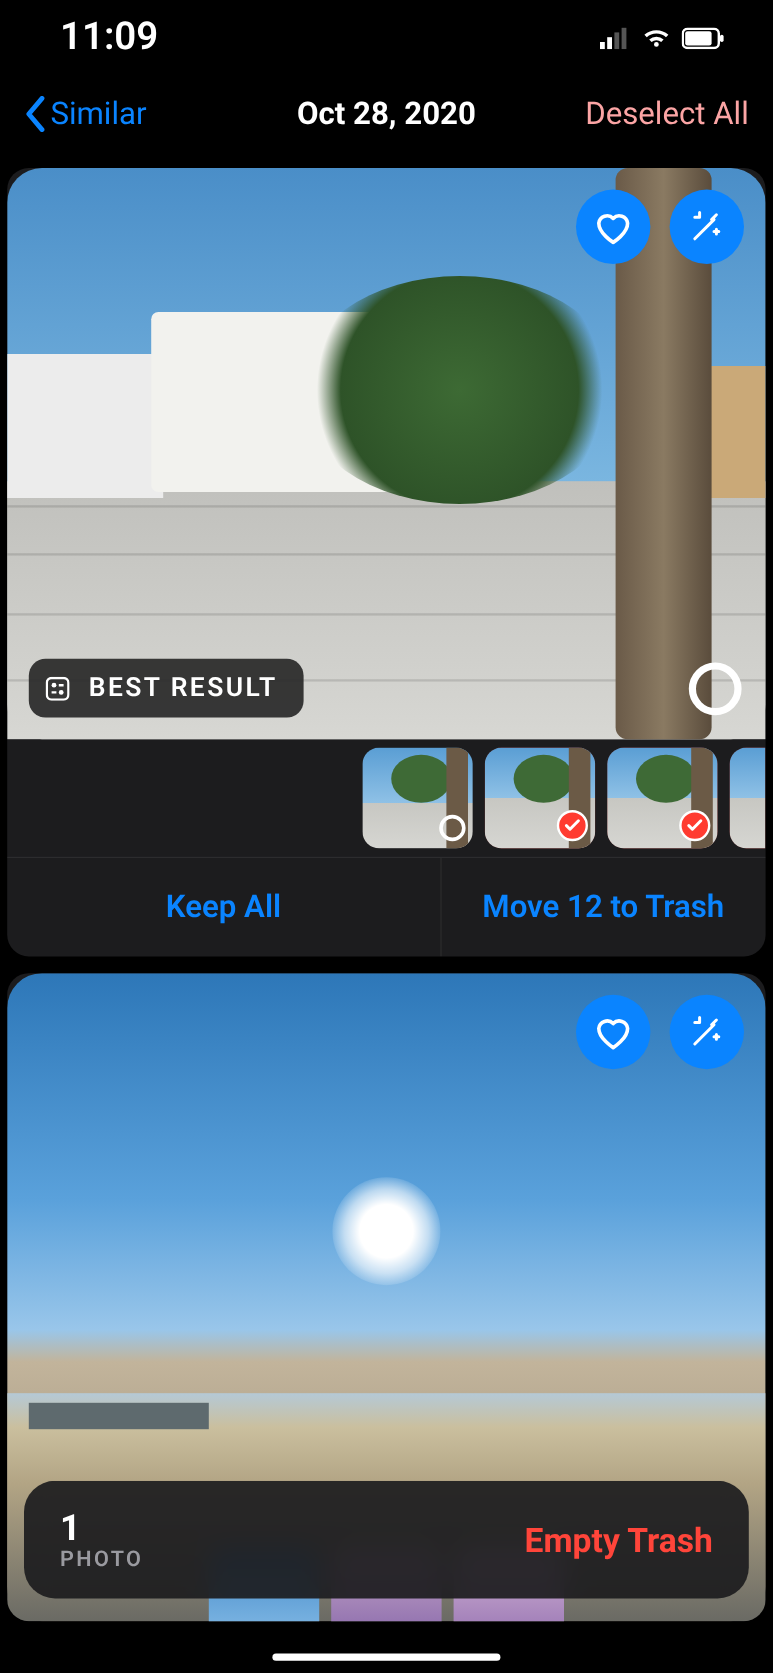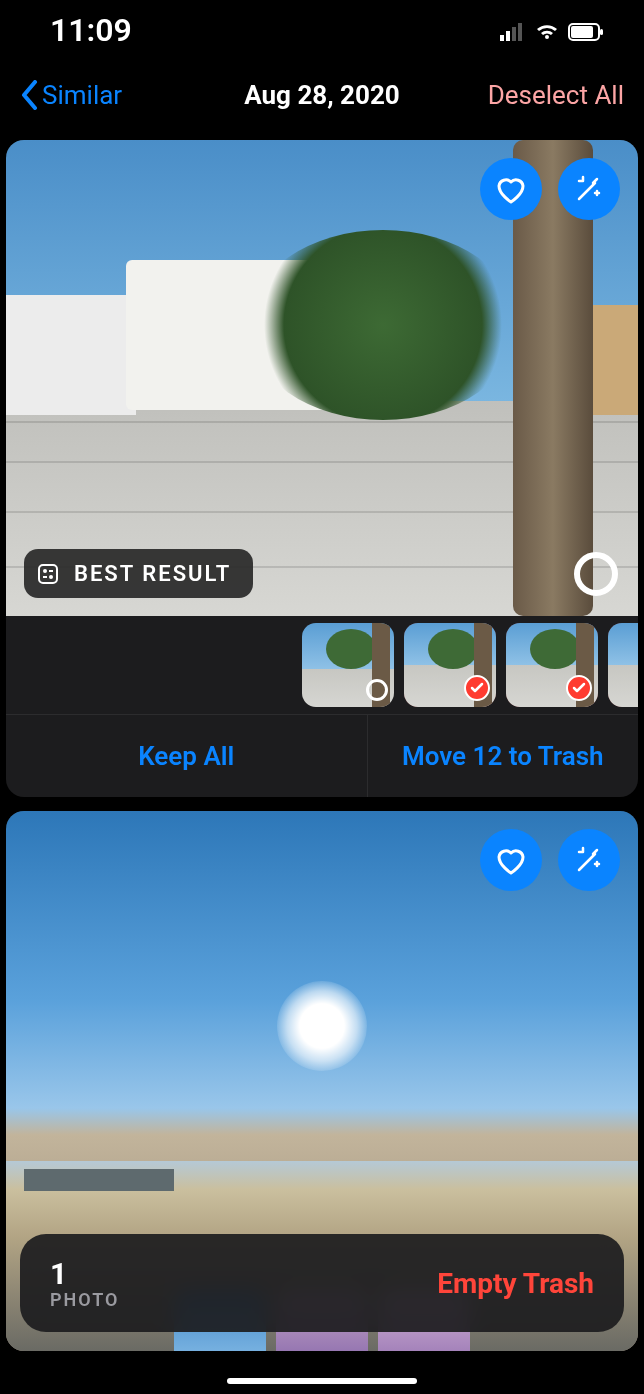--- a/index.html
+++ b/index.html
@@ -59,20 +59,21 @@
     border-radius: 18px;
     margin: 10px 6px 14px 6px;
     overflow: hidden;
     position: relative;
   }
   .main-photo {
     width: 100%;
     height: 476px;
     position: relative;
     background: #7aa8c9;
+    border-radius: 29px;
   }
   .sky1 { background: linear-gradient(to bottom, #4a8ec8 0%, #7ab6e0 55%, #bdbdb6 55%, #cfcfcc 100%); }
   .sky2 { background: linear-gradient(to bottom, #2d77b8 0%, #5aa1db 35%, #99c6ea 55%, #c2b49b 60%, #8f8270 100%); }
 
   
   .building {
     position: absolute; left: 120px; top: 120px; width: 230px; height: 150px;
     background: #f2f2ee; border-radius: 6px 40px 6px 6px;
   }
   .sidebldg {
@@ -243,21 +244,21 @@
   </div>
 </div>
 
 <div class="nav-bar">
   <div class="nav-back">
     <svg width="18" height="30" viewBox="0 0 18 30">
         <path d="M15 2L4 15l11 13" stroke="#0a84ff" stroke-width="4" fill="none" stroke-linecap="round" stroke-linejoin="round"></path>
       </svg>
     <span>Similar</span>
   </div>
-  <div class="nav-title">Aug 28, 2020</div>
+  <div class="nav-title">Oct 28, 2020</div>
   <div class="nav-action">Deselect All</div>
 </div>
 
 <div class="card">
   <div class="main-photo sky1">
     <div class="plaza-floor">
       <div class="plaza-line" style="top:20px"></div>
       <div class="plaza-line" style="top:60px"></div>
       <div class="plaza-line" style="top:110px"></div>
       <div class="plaza-line" style="top:165px"></div>

